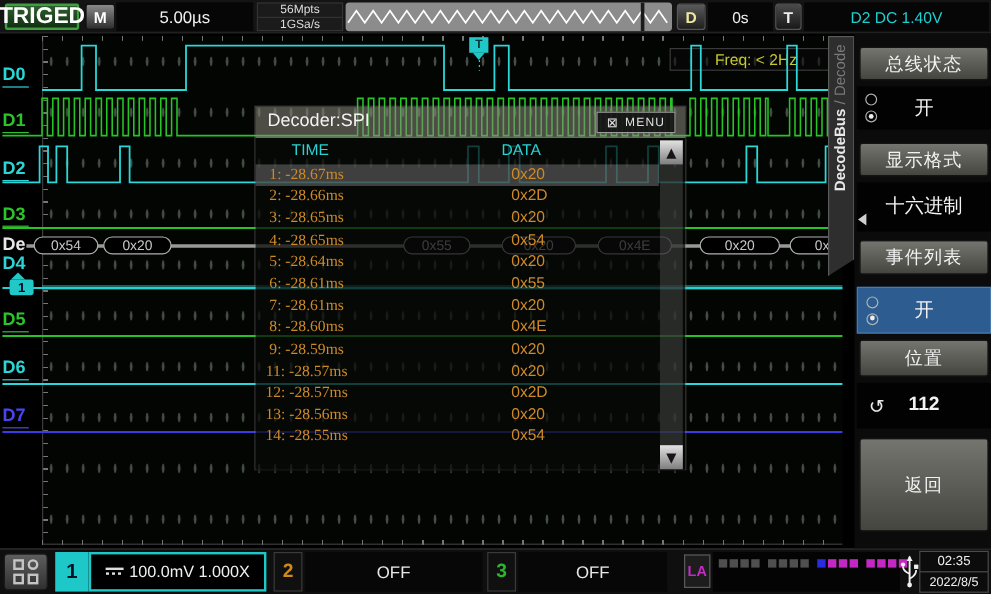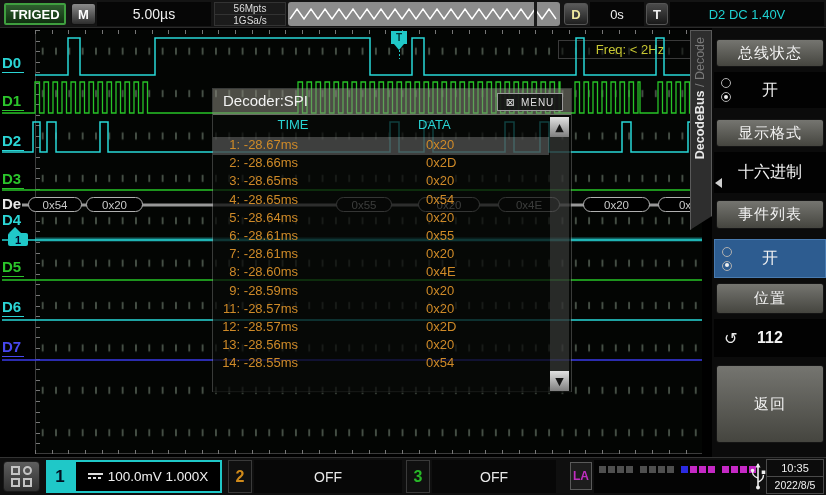--- a/index.html
+++ b/index.html
@@ -5,21 +5,21 @@
   * { margin:0; padding:0; box-sizing:border-box; }
   html,body { background:#000; }
   .screen {
     position:relative; width:826px; height:495px; overflow:hidden;
     background:#000; font-family:"Liberation Sans","DejaVu Sans",sans-serif;
     -webkit-font-smoothing:antialiased;
   }
   
   .topbar { position:absolute; left:0; top:0; width:826px; height:28px; background:#141414; border-bottom:1px solid #2a2a2a; }
   .triged { position:absolute; left:4px; top:3px; width:62px; height:22px; border:2px solid #3f9f3f; border-radius:2px;
-    background:linear-gradient(#2e5f2e,#103010); color:#fff; font-weight:bold; font-size:13px;
+    background:linear-gradient(#2e5f2e,#103010); color:#fff; font-weight:bold; font-size:19px;
     display:flex; align-items:center; justify-content:center; }
   .m-btn { position:absolute; left:71px; top:3px; width:25px; height:22px; border:1px solid #111; border-radius:3px;
     background:linear-gradient(#8a8a8a,#2e2e2e); color:#fff; font-weight:bold; font-size:13px;
     display:flex; align-items:center; justify-content:center; }
   .tb-panel { position:absolute; left:97px; top:2px; width:114px; height:24px; background:#060606; color:#f0f0f0;
     font-size:14px; display:flex; align-items:center; justify-content:center; }
   .mem-box { position:absolute; left:214px; top:2px; width:72px; height:24px; background:#1b1b1b; border:1px solid #333;
     color:#ddd; font-size:10px; display:flex; flex-direction:column; align-items:center; justify-content:center; line-height:11px; }
   .mem-box .row2 { border-top:1px solid #333; width:100%; text-align:center; }
   .mem-box .row1 { width:100%; text-align:center; }
@@ -70,26 +70,26 @@
   .dialog { position:absolute; left:212px; top:60px; width:360px; height:304px; z-index:5; border:1px solid rgba(160,160,160,0.35); }
   .dlg-title { position:absolute; left:0; top:0; width:100%; height:26px; background:rgba(138,136,126,0.55);
     border-bottom:1px solid rgba(200,200,200,0.25); }
   .dlg-title .t { position:absolute; left:10px; top:3px; color:#f2f2f2; font-size:15px; }
   .menu-btn { position:absolute; right:8px; top:4px; width:66px; height:18px; background:rgba(18,18,18,0.9);
     border:1px solid #9a9a9a; color:#e0e0e0; font-size:10px; letter-spacing:1px;
     display:flex; align-items:center; justify-content:center; gap:5px; }
   .menu-btn .ic { font-size:11px; font-family:"DejaVu Sans",sans-serif; }
   .dlg-body { position:absolute; left:0; top:26px; width:100%; height:278px; background:rgba(8,10,8,0.74); }
   .dlg-cols { position:absolute; left:0; top:2px; width:100%; height:18px; color:#29d3d3; font-size:13px; }
-  .dlg-cols .c1 { position:absolute; left:30px; width:100px; text-align:center; }
+  .dlg-cols .c1 { position:absolute; left:30px; width:100px; text-align:left; }
   .dlg-cols .c2 { position:absolute; left:205px; }
   .dlg-rows { position:absolute; left:0; top:22px; width:336px; }
   .dlg-row { height:18.2px; font-size:13px; color:#cf8a28; white-space:nowrap; }
   .dlg-row.sel { background:rgba(175,175,175,0.33); }
-  .c-time { display:inline-block; width:85px; text-align:right; }
+  .c-time { display:inline-block; width:85px; text-align:center;font-family:Liberation Serif, serif; }
   .c-data { margin-left:128px; }
   .dlg-scroll { position:absolute; right:2px; top:2px; width:19px; height:274px; background:rgba(145,145,145,0.25); }
   .sc-btn { position:absolute; left:0; width:19px; height:20px; background:linear-gradient(#e2e2e2,#7e7e7e);
     color:#151515; font-size:11px; display:flex; align-items:center; justify-content:center; font-family:"DejaVu Sans",sans-serif; }
   .sc-up { top:0; } .sc-dn { bottom:0; }
   
   .sidebar { position:absolute; left:688px; top:0; width:138px; height:429px; z-index:6; }
   .menu-bg { position:absolute; left:24px; top:0; width:114px; height:429px; background:#0b0b0b; }
   .side-tab { position:absolute; left:2px; top:2px; width:22px; height:200px; background:#2e2e2e; border:1px solid #5a5a5a;
     clip-path:polygon(0 0,100% 0,100% calc(100% - 14px),0 100%); }
@@ -358,17 +358,17 @@
       <path d="M8 3 L8 25" stroke="#f0f0f0" stroke-width="1.6" fill="none"></path>
       <path d="M8 2 L5.5 6.5 L10.5 6.5 Z" fill="#f0f0f0"></path>
       <path d="M8 17 C8 17 2.5 15.5 2.5 11" stroke="#f0f0f0" stroke-width="1.4" fill="none"></path>
       <circle cx="2.5" cy="9.5" r="1.8" fill="#f0f0f0"></circle>
       <path d="M8 21 C8 21 13.5 19.5 13.5 14" stroke="#f0f0f0" stroke-width="1.4" fill="none"></path>
       <rect x="11.7" y="9.5" width="3.6" height="3.6" fill="#f0f0f0"></rect>
       <circle cx="8" cy="26.5" r="2" fill="#f0f0f0"></circle>
     </svg>
 
     <div class="clock">
-      <div>10:35</div>
+      <div>02:35</div>
       <div class="date">2022/8/5</div>
     </div>
   </div>
 </div>
 
 </body></html>

